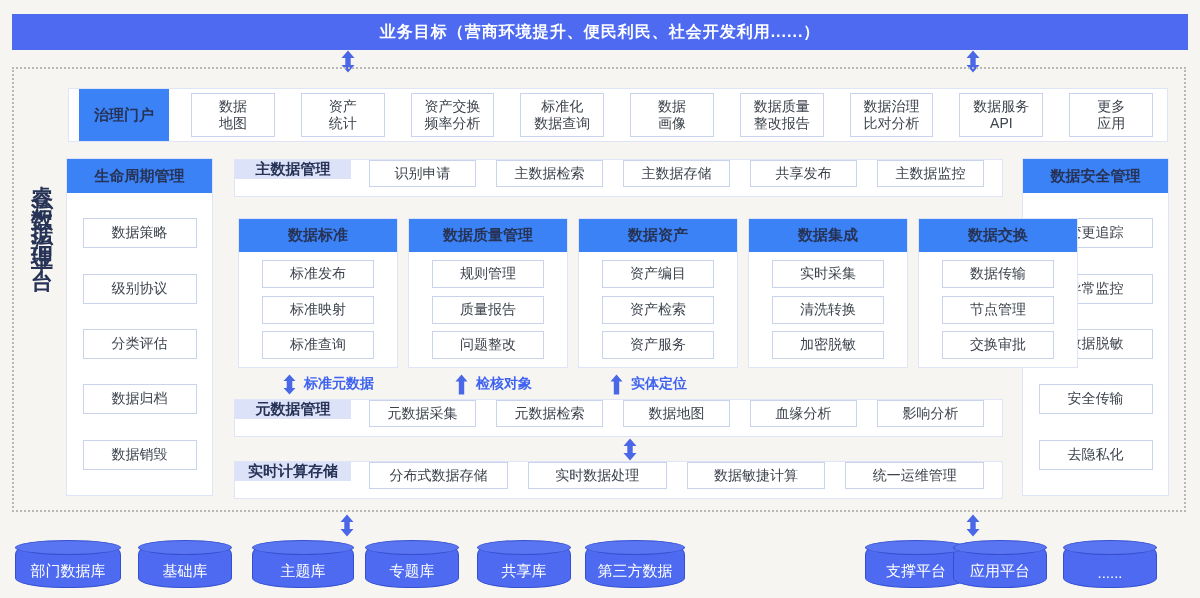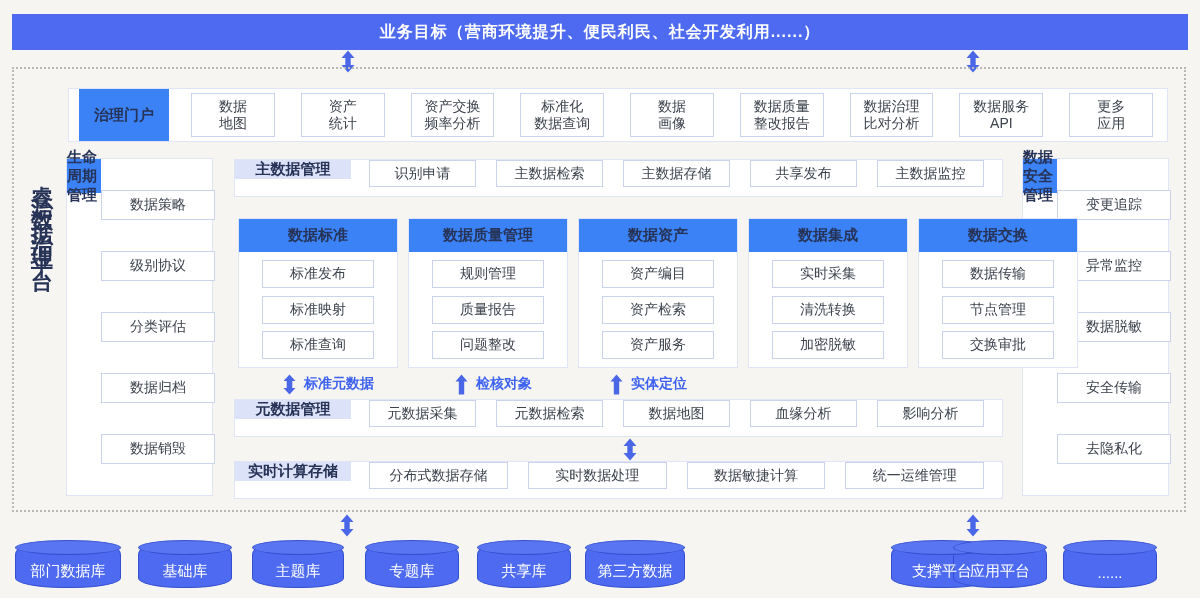--- a/index.html
+++ b/index.html
@@ -37,21 +37,21 @@
   }
   .two-line { white-space:pre-line; line-height:17px; }
 
   
   .portal-row { left:68px; top:88px; width:1100px; height:54px; display:flex; align-items:center; }
   .portal-label { flex:0 0 90px; height:100%; margin-left:10px; }
   .portal-items { flex:1; display:flex; gap:26px; padding:0 14px 0 22px; }
   .portal-items .item { flex:1; height:44px; }
 
   
-  .side-panel { width:147px; height:338px; top:158px; display:flex; flex-direction:row; }
+  .side-panel { width:147px; height:338px; top:158px; display:flex; flex-direction:column; }
   .side-panel .panel-header { height:34px; flex:0 0 34px; }
   .side-items { flex:1; display:flex; flex-direction:column; justify-content:space-evenly; align-items:center; }
   .side-items .item { width:114px; height:30px; }
   #lifecycle-panel { left:66px; }
   #security-panel { left:1022px; }
 
   
   .row-panel { width:769px; height:38px; left:234px; display:flex; align-items:flex-start; }
   .row-label { flex:0 0 116px; background:#dce2f8; color:#273356; font-weight:bold; font-size:15px;
     display:flex; align-items:center; justify-content:center; }
@@ -81,25 +81,25 @@
   .cyl-strip { position:absolute; left:0; top:540px; width:1200px; height:48px; }
   .cyl { position:absolute; top:0; height:48px; }
   .cyl-top { position:absolute; left:0; right:0; top:0; height:15px; background:#5a75f2;
     border:1.5px solid #3550cf; border-radius:50%; z-index:2; }
   .cyl-body { position:absolute; left:0; right:0; top:7px; bottom:0; background:#4d6af0;
     border:1.5px solid #3550cf; border-radius:8px 8px 45% 45% / 8px 8px 10px 10px; z-index:1; }
   .cyl-label { position:absolute; left:0; right:0; bottom:7px; text-align:center;
     color:#ffffff; font-size:15px; z-index:3; }
   div.cyl:nth-of-type(1){ left:15px;  width:106px; }
   div.cyl:nth-of-type(2){ left:138px; width:94px; }
-  div.cyl:nth-of-type(3){ left:252px; width:92px; }
+  div.cyl:nth-of-type(3){ left:252px; width:102px; }
   div.cyl:nth-of-type(4){ left:365px; width:94px; }
   div.cyl:nth-of-type(5){ left:477px; width:94px;padding-left:26px; }
   div.cyl:nth-of-type(6){ left:585px; width:100px; }
-  div.cyl:nth-of-type(7){ left:891px; width:102px;border-radius:6px; }
+  div.cyl:nth-of-type(7){ left:865px; width:102px;border-radius:6px; }
   div.cyl:nth-of-type(8){ left:953px; width:94px; }
   div.cyl:nth-of-type(9){ left:1063px; width:94px; }
 </style>
 </head>
 <body>
 
 <div class="banner">
   <span>业务目标（营商环境提升、便民利民、社会开发利用......）</span>
 </div>
 

